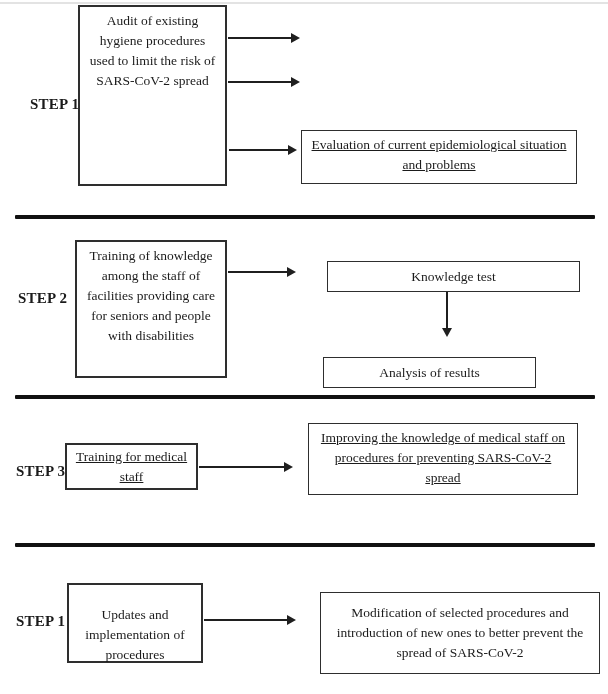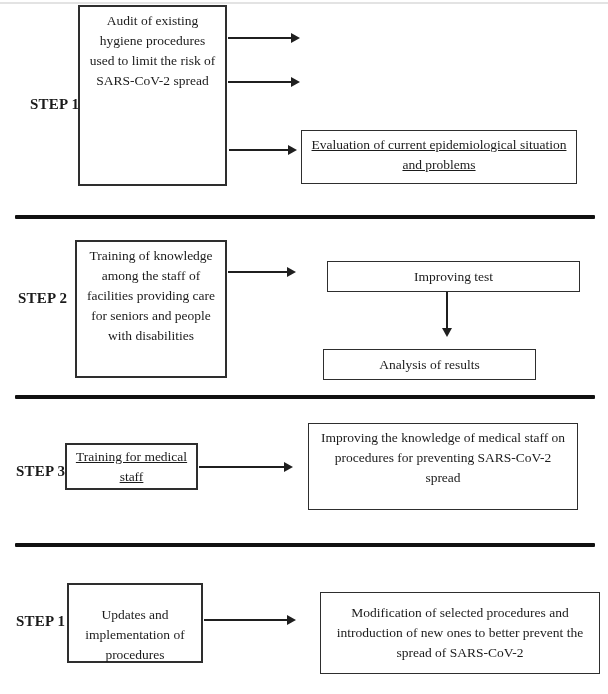--- a/index.html
+++ b/index.html
@@ -123,46 +123,46 @@
   <div class="box toptext" style="left:75px; top:240px; width:152px; height:138px;">
     <div class="bt">Training of knowledge among the staff of facilities providing care for seniors and people with disabilities</div>
   </div>
 
   <div class="harrow" style="left:228px; top:266px; width:68px;">
     <span class="hline"></span>
     <span class="hhead"></span>
   </div>
 
   <div class="box out center" style="left:327px; top:261px; width:253px; height:31px;">
-    <div class="bt">Improving test</div>
+    <div class="bt">Knowledge test</div>
   </div>
 
   <div class="varrow" style="left:441px; top:292px; height:45px;">
     <span class="vline"></span>
     <span class="vhead"></span>
   </div>
 
-  <div class="box out center" style="left:323px; top:349px; width:213px; height:31px;">
+  <div class="box out center" style="left:323px; top:357px; width:213px; height:31px;">
     <div class="bt">Analysis of results</div>
   </div>
 
   <div class="divider" style="top:395px;"></div>
 
   <div class="step-label" style="left:16px; top:461px;">STEP 3</div>
 
   <div class="box center" style="left:65px; top:443px; width:133px; height:47px;text-decoration:underline;">
     <div class="bt">Training for medical staff</div>
   </div>
 
   <div class="harrow" style="left:199px; top:461px; width:94px;">
     <span class="hline"></span>
     <span class="hhead"></span>
   </div>
 
-  <div class="box out toptext" style="left:308px; top:423px; width:270px; height:87px;">
+  <div class="box out toptext" style="left:308px; top:423px; width:270px; height:72px;text-decoration:underline;">
     <div class="bt" style="padding-left:10px; padding-right:10px;">Improving the knowledge of medical staff on procedures for preventing SARS-CoV-2 spread</div>
   </div>
 
   <div class="divider" style="top:543px;"></div>
 
   <div class="step-label" style="left:16px; top:611px;">STEP 1</div>
 
   <div class="box center" style="left:67px; top:583px; width:136px; height:80px;">
     <div class="bt" style="padding:0 8px;margin-top:24px;">Updates and implementation of procedures</div>
   </div>

